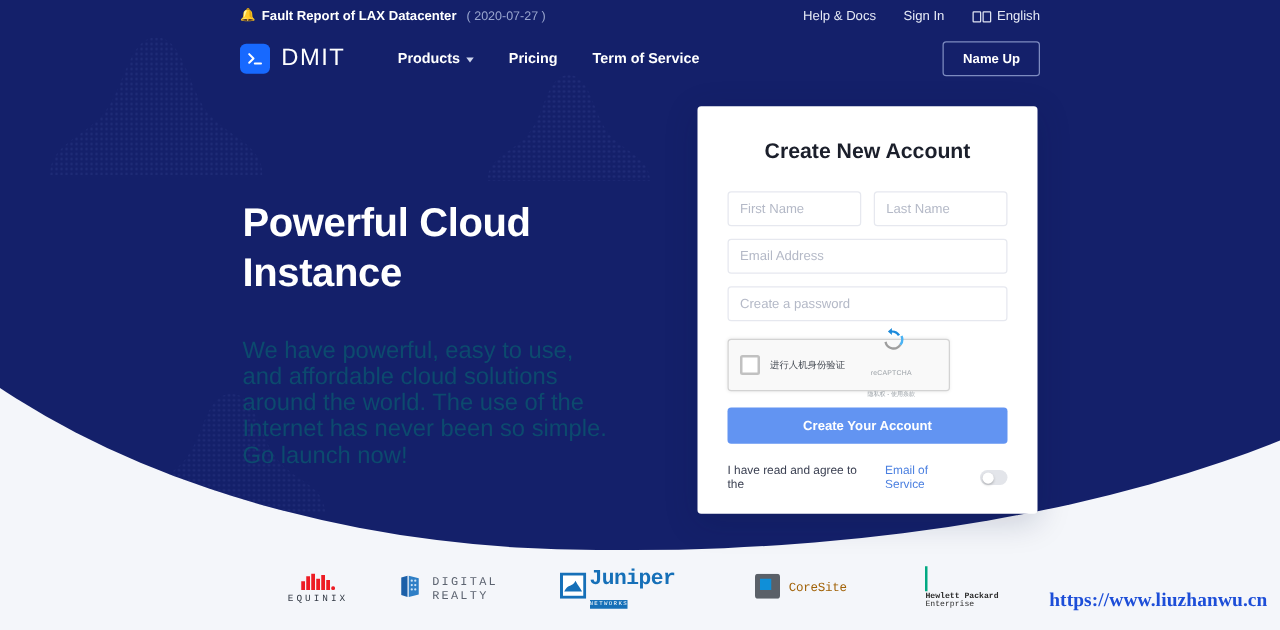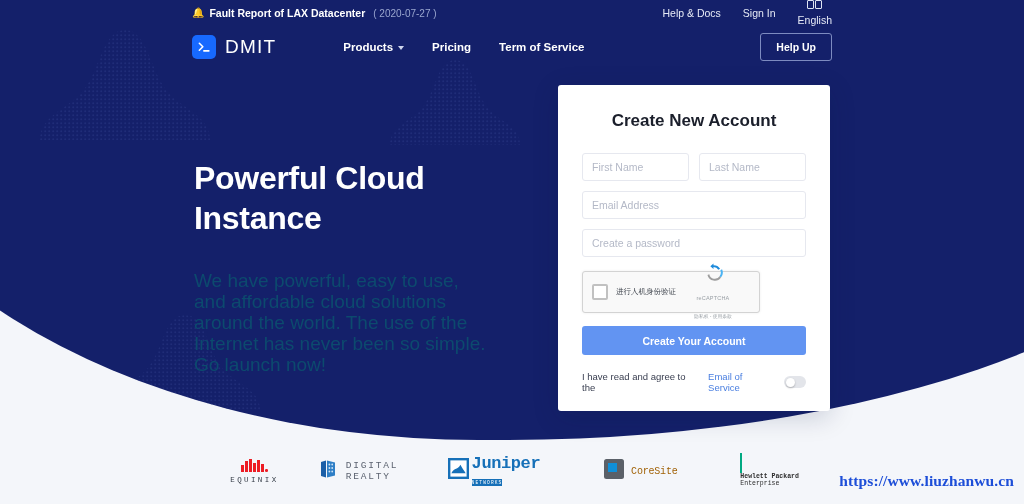--- a/index.html
+++ b/index.html
@@ -51,38 +51,37 @@
   }
   .bell { font-size: 10px; line-height: 1; color:#fff; }
   .fault-date { font-weight: normal; color: #9aa6cf; font-size: 10px; margin-left: 3px; }
   .topbar-right {
     margin-left: auto;
     display: flex; align-items: center; gap: 22px;
     font-size: 10.5px; color: #e6eaf6;
     white-space: nowrap;
   }
   .topbar-right span, .topbar-right .lang { cursor: pointer; }
-  .lang { display: flex; align-items: center; gap: 5px; flex-direction: column; }
+  .lang { display: flex; align-items: center; gap: 5px; }
   .lang-ico {
     display: inline-flex; gap: 1px;
   }
   .lang-ico i {
     display:block; width: 7px; height: 9px;
     border: 1px solid #dfe4f2; border-radius: 1px;
     font-style: normal;
   }
 
   
   .nav {
     position: absolute; left: 0; top: 28px;
     width: 1024px; height: 38px;
     display: flex; align-items: center;
     padding: 0 192px;
     z-index: 6;
-    gap: 25px;
   }
   .brand { display: flex; align-items: center; gap: 9px; cursor: pointer; }
   .logo-mark {
     width: 24px; height: 24px; border-radius: 5px;
     background: #1769ff;
     display: flex; align-items: center; justify-content: center;
   }
   .logo-mark svg { display:block; }
   .brand-name {
     color: #ffffff; font-size: 19px; letter-spacing: 1.2px; font-weight: 500;
@@ -327,21 +326,21 @@
         <span>Products</span>
         <span class="caret"></span>
       </span>
       <span class="nav-link">
         <span>Pricing</span>
       </span>
       <span class="nav-link">
         <span>Term of Service</span>
       </span>
     </div>
-    <button class="signup-btn">Help Up</button>
+    <button class="signup-btn">Name Up</button>
   </div>
 
   <div class="hero-copy">
     <div class="hero-title">
       <div>Powerful Cloud</div>
       <div>Instance</div>
     </div>
     <div class="hero-sub">We have powerful, easy to use, and affordable cloud solutions around the world. The use of the Internet has never been so simple. Go launch now!</div>
   </div>
 

